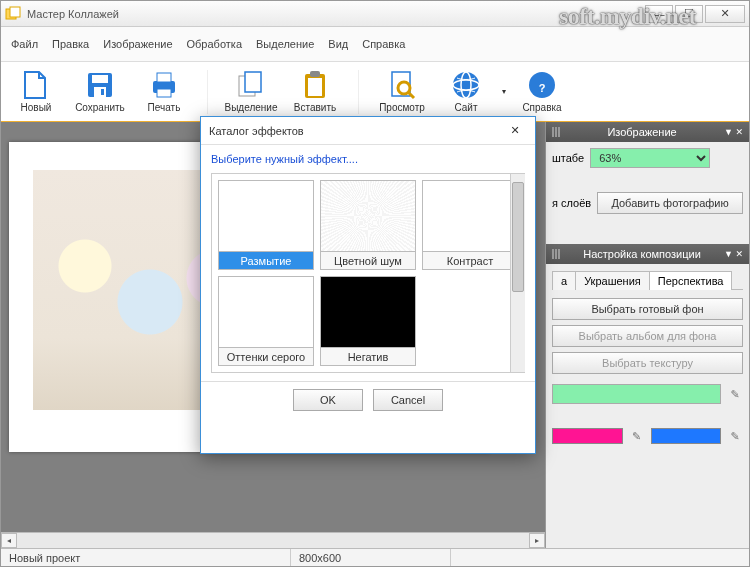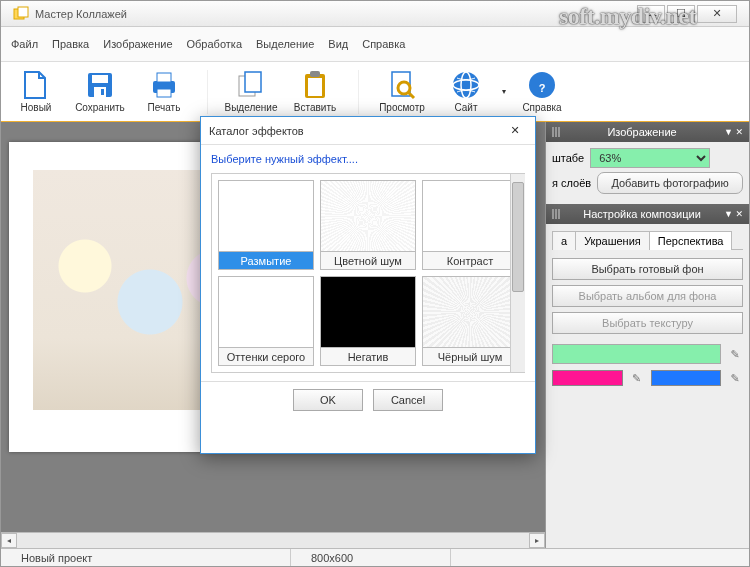--- a/index.html
+++ b/index.html
@@ -1,20 +1,20 @@
 <!DOCTYPE html>
 <html><head>
 <meta charset="utf-8">
 <style>
 * { box-sizing: border-box; margin: 0; padding: 0; font-family: Tahoma, Arial, sans-serif; font-size: 11px; }
 html, body { width: 750px; height: 567px; overflow: hidden; background: #fff; }
 
 .app { display: flex; flex-direction: column; width: 750px; height: 567px; border: 1px solid #999; }
 
-.titlebar { height: 26px; background: linear-gradient(#fdfdfd,#eaeaea); display: flex; align-items: center; padding: 0 12px; border-bottom: 1px solid #ccc; }
+.titlebar { height: 26px; background: linear-gradient(#fdfdfd,#eaeaea); display: flex; align-items: center; padding: 0 4px; border-bottom: 1px solid #ccc; }
 .titlebar .app-icon { width: 16px; height: 16px; margin-right: 6px; }
 .titlebar .title { color: #555; flex: 0 0 auto; }
 .titlebar .spacer { flex: 1; }
 .winbtn { width: 28px; height: 18px; border: 1px solid #bbb; background: linear-gradient(#fff,#e8e8e8); margin-left: 2px; display: flex; align-items: center; justify-content: center; color: #444; }
 .winbtn.close { width: 40px; }
 
 .menubar { height: 35px; display: flex; align-items: center; gap: 2px; padding: 0 4px; border-bottom: 1px solid #ddd; background: #fafafa;}
 .menubar span { padding: 2px 6px; color: #444; }
 
 .toolbar { height: 60px; border-bottom: 1px solid #f0b030; background: #fff; display: flex; align-items: center; padding: 2px 4px; gap: 2px; }
@@ -37,34 +37,34 @@
 }
 .hscroll { position: absolute; left: 0; right: 0; bottom: 0; height: 16px; background: #e9e9e9; border-top: 1px solid #bbb; display: flex; }
 .hscroll .arr { width: 16px; height: 100%; background: #f4f4f4; border: 1px solid #bbb; display: flex; align-items: center; justify-content: center; font-size: 8px; color:#555;}
 .hscroll .track { flex: 1; position: relative; }
 
 .side { width: 204px; background: #eee; display: flex; flex-direction: column; border-left: 1px solid #999; }
 .panelhdr { height: 20px; background: linear-gradient(#6a6a6a,#545454); color: #fff; display: flex; align-items: center; padding: 0 6px; gap: 4px; justify-content: space-between; }
 .panelhdr .grip { display: flex; gap: 1px; }
 .panelhdr .grip i { width: 2px; height: 10px; background: #9a9a9a; display: block; }
 .panelbody { padding: 6px; background: #eee; }
-.row { display: flex; align-items: center; gap: 6px; margin-bottom: 4px; }
+.row { display: flex; align-items: center; gap: 6px; margin-bottom: 24px; }
 select.combo, input.combo { height: 20px; border: 1px solid #aaa; background: #86efac; padding: 0 4px; width: 120px; color:#333;}
 .btnw { height: 22px; border: 1px solid #aaa; background: linear-gradient(#fdfdfd,#e7e7e7); display: flex; align-items: center; justify-content: center; padding: 0 6px; color: #333; }
 .btnw.full { width: 100%; margin-bottom: 5px; text-align: center; }
 .btnw.dis { color: #999; }
 .tabs { display: flex; border-bottom: 1px solid #bbb; margin-bottom: 8px; }
 .tab { padding: 3px 8px; border: 1px solid #bbb; border-bottom: none; background: #f5f5f5; position: relative; top: 1px; margin-right: -1px; }
 .tab.active { background: #fff; }
 .swatch-row { display:flex; align-items:center; gap:6px; margin-top:6px;}
 .swatch { height:16px; flex:1; border:1px solid #888; }
 .eyedrop { width:16px; height:16px; display:flex; align-items:center; justify-content:center; color:#777;}
 
 .statusbar { height: 18px; border-top: 1px solid #bbb; background: #f4f4f4; display: flex; align-items: center; }
-.status-cell { padding: 0 20px; border-right: 1px solid #ccc; color: #444; height:100%; display:flex; align-items:center;}
+.status-cell { padding: 0 8px; border-right: 1px solid #ccc; color: #444; height:100%; display:flex; align-items:center;}
 .status-cell.wide { width: 290px; }
 
 
 .overlay { position: absolute; inset: 0; pointer-events: none; }
 .dialog { position: absolute; left: 200px; top: 116px; width: 336px; height: 338px; background: #fff; border: 1px solid #3b8fd8; box-shadow: 0 4px 18px rgba(0,0,0,.4); pointer-events: auto; display:flex; flex-direction:column;}
 .dlgtitle { height: 28px; display: flex; align-items: center; padding: 12px 8px; color: #333; border-bottom: 1px solid #e0e0e0; }
 .dlgtitle .spacer { flex:1; }
 .dlgclose { width:24px; height:18px; display:flex; align-items:center; justify-content:center; color:#333;}
 .dlghint { padding: 8px 10px 0 10px; color: #1a4fd6; }
 .effgrid { margin: 8px 10px; border: 1px solid #ccc; padding: 6px; display: grid; grid-template-columns: repeat(3, 1fr); gap: 6px; position:relative;}
@@ -218,21 +218,21 @@
         <span style="flex:1;text-align:center;">Изображение</span>
         <span style="font-size:9px;">▼ ✕</span>
       </div>
       <div class="panelbody">
         <div class="row">
           <span>штабе</span>
           <select class="combo"><option>63%</option></select>
         </div>
         <div class="row">
           <span>я слоёв</span>
-          <div class="btnw" style="flex:1;border-radius:7px;">
+          <div class="btnw" style="flex:1;">
               <span>Добавить фотографию</span>
             </div>
         </div>
       </div>
 
       <div class="panelhdr">
         <span class="grip">
             <i></i>
             <i></i>
             <i></i>
@@ -296,24 +296,20 @@
             <div class="elabel">Контраст</div>
           </div>
         <div class="eff">
             <div class="thumb"></div>
             <div class="elabel">Оттенки серого</div>
           </div>
         <div class="eff">
             <div class="thumb neg"></div>
             <div class="elabel">Негатив</div>
           </div>
-        <div class="eff">
-            <div class="thumb dnoise"></div>
-            <div class="elabel">Чёрный шум</div>
-          </div>
         <div class="dlg-scroll">
             <div class="th"></div>
           </div>
       </div>
       <div class="dlg-btns">
         <div class="btnw">
             <span>OK</span>
           </div>
         <div class="btnw">
             <span>Cancel</span>

